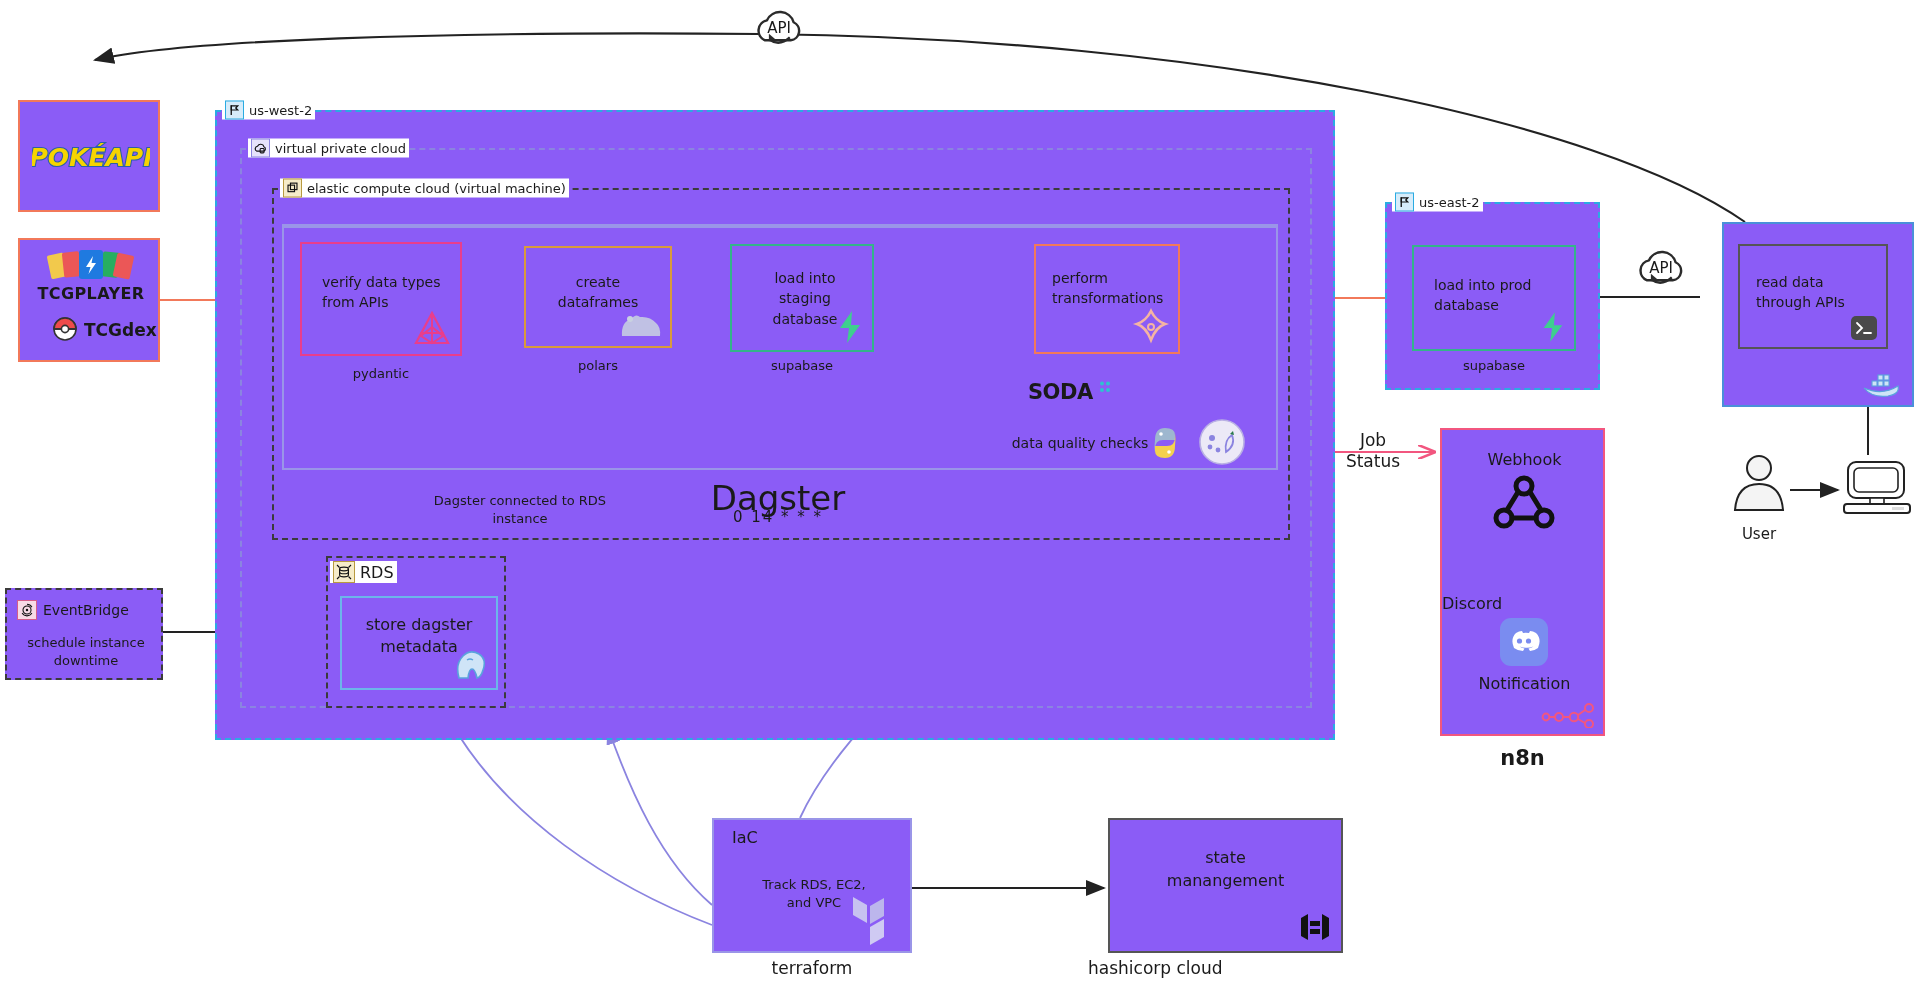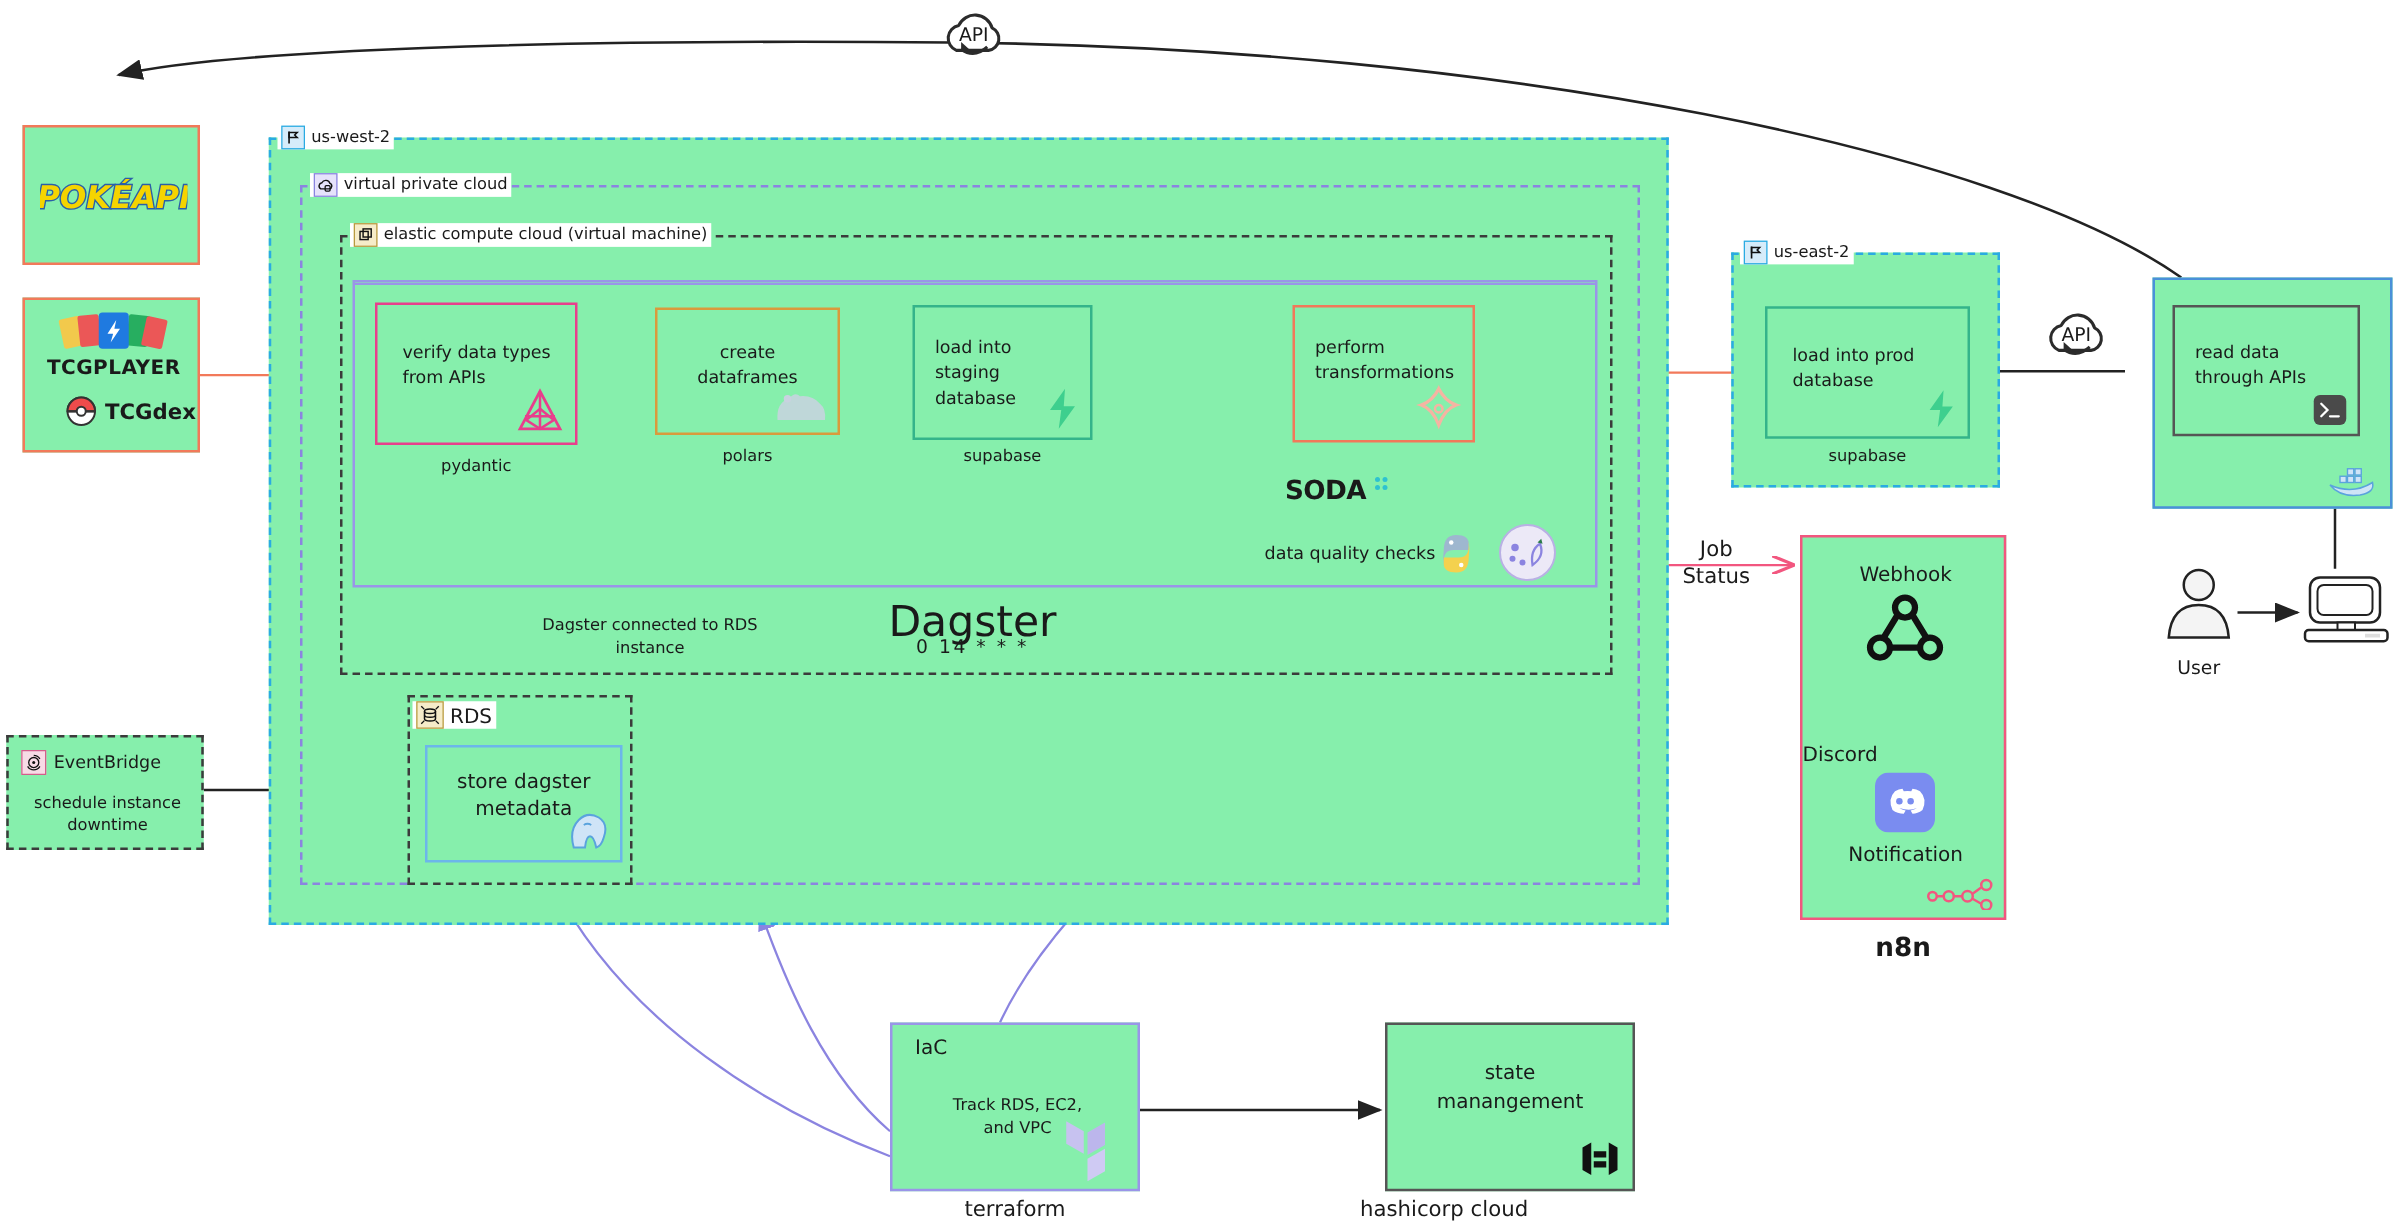--- a/index.html
+++ b/index.html
@@ -1,19 +1,19 @@
 <!DOCTYPE html>
 <html><head>
 <meta charset="utf-8">
 <style>
   html,body{margin:0;padding:0;background:#fff;}
   body{width:1920px;height:984px;position:relative;overflow:hidden;
        font-family:"DejaVu Sans","Liberation Sans",sans-serif;color:#1a1a1a;}
   .abs{position:absolute;}
-  .box{position:absolute;box-sizing:border-box;background:#86efac;}
+  .box{position:absolute;box-sizing:border-box;background:#8b5cf6;}
   .lbl{position:absolute;box-sizing:border-box;text-align:center;line-height:1.35;}
   svg.ov{position:absolute;left:0;top:0;width:1920px;height:984px;pointer-events:none;}
   
   .region{border:2px dashed #2aabe2;}
   .vpc{border:2px dashed #8b84e0;}
   .ec2{border:2px dashed #3b3b3b;}
   .rds{border:2px dashed #3b3b3b;}
   .dagster{border:2px solid #9a95e8;box-shadow:0 2px 0 #9a95e8 inset;}
   .srcbox{border:2px solid #f2795a;}
   .solid-blue{border:2px solid #4a90d9;}
@@ -209,21 +209,21 @@
 <div class="box orange" style="left:524px;top:246px;width:148px;height:102px;">
   <div class="node-text" style="top:24px;transform:none;">create dataframes</div>
   <svg class="corner-ico" width="46" height="30" viewBox="0 0 46 30">
     <path d="M6,26 q-1,-14 9,-17 q5,-6 9,-2 q10,-1 16,6 q5,4 4,13 z" fill="#c9d2e0" opacity="0.85"></path>
     <circle cx="14" cy="9" r="3" fill="#c9d2e0"></circle>
   </svg>
 </div>
 <div class="caption" style="left:524px;top:358px;width:148px;">polars</div>
 
 <div class="box green" style="left:730px;top:244px;width:144px;height:108px;">
-  <div class="node-text" style="top:22px;transform:none;text-align:left;left:16px;">load into staging
+  <div class="node-text" style="top:22px;transform:none;text-align:center;left:16px;">load into staging
 database</div>
   <svg class="corner-ico" width="28" height="34" viewBox="0 0 28 34">
     <path d="M16,1 L4,18 L13,18 L11,33 L24,15 L15,15 Z" fill="#3ecf8e"></path>
   </svg>
 </div>
 <div class="caption" style="left:730px;top:358px;width:144px;">supabase</div>
 
 <div class="box salmon" style="left:1034px;top:244px;width:146px;height:110px;">
   <div class="node-text" style="top:22px;transform:none;text-align:left;left:16px;">perform
 transformations</div>
@@ -394,21 +394,21 @@
   <div class="lbl t-sm" style="left:0;top:56px;width:200px;white-space:pre-line;">Track RDS, EC2,
 and VPC</div>
   <svg class="corner-ico" width="52" height="56" viewBox="0 0 52 56">
     <path d="M3,8 L17,16 L17,34 L3,26 Z" fill="#c7c2f0"></path>
     <path d="M20,17 L34,9 L34,27 L20,35 Z" fill="#bcb6ec"></path>
     <path d="M20,38 L34,30 L34,48 L20,56 Z" fill="#cfcaf3"></path>
   </svg>
 </div>
 <div class="abs" style="left:712px;top:958px;width:200px;text-align:center;font-size:17px;">terraform</div>
 
-<div class="box solid-gray" style="left:1108px;top:818px;width:200px;height:135px;">
+<div class="box solid-gray" style="left:1108px;top:818px;width:235px;height:135px;">
   <div class="node-text" style="top:26px;transform:none;font-size:16px;white-space:pre-line;">state
 manangement</div>
   <svg class="corner-ico" width="36" height="36" viewBox="0 0 36 36">
     <path d="M4,9 L11,5 L11,31 L4,27 Z" fill="#111"></path>
     <path d="M25,5 L32,9 L32,27 L25,31 Z" fill="#111"></path>
     <path d="M13,12 L23,12 L23,17 L13,17 Z" fill="#111"></path>
     <path d="M13,20 L23,20 L23,25 L13,25 Z" fill="#111"></path>
   </svg>
 </div>
 <div class="abs" style="left:1088px;top:958px;width:240px;text-align:left;font-size:17px;">hashicorp cloud</div>

